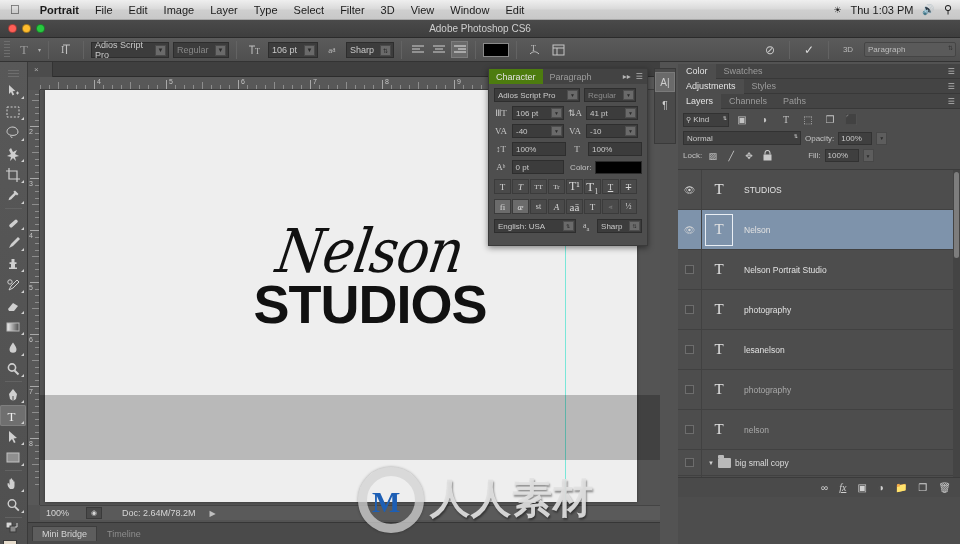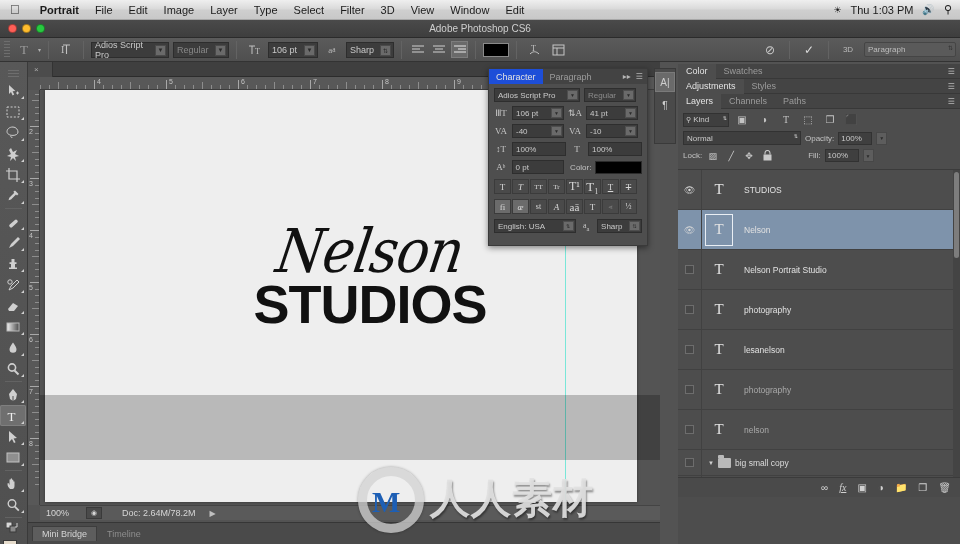--- a/index.html
+++ b/index.html
@@ -167,21 +167,21 @@
         background:#5d5d5d; color:#d5d5d5; border:1px solid #3d3d3d; border-bottom:none;}
   .bt.off { background:transparent; color:#8e8e8e; border-color:transparent; }
 
   
   .charpanel {
     position:absolute; left:488px; top:68px; width:160px; height:178px;
     background:#4e4e4e; border:1px solid #3a3a3a; box-shadow:0 2px 6px rgba(0,0,0,.45);
   }
   .ptabs { height:15px; background:#434343; display:flex; align-items:stretch; position:relative;}
   .ptab { padding:0 7px; display:flex; align-items:center; font-size:9px; color:#9b9b9b; }
-  .ptab.on { background:#1d4ed8; color:#e2e2e2; }
+  .ptab.on { background:#4d7c0f; color:#e2e2e2; }
   .ptabs .pr { margin-left:auto; display:flex; align-items:center; gap:5px; padding-right:4px; color:#b5b5b5; font-size:8px;}
   .cpbody { padding:4px 5px; }
   .crow { display:flex; align-items:center; gap:4px; margin-bottom:4px; }
   .cfield { height:14px; background:#3c3c3c; border:1px solid #2e2e2e; color:#cacaca;
             font-size:8px; display:flex; align-items:center; padding:0 3px; position:relative; }
   .cfield .arw { position:absolute; right:1px; top:1px; width:11px; height:10px; background:#6a6a6a;
             border:1px solid #4e4e4e; font-size:5px; color:#2b2b2b; display:flex;
             align-items:center; justify-content:center;}
   .cicon { width:14px; font-size:9px; color:#c6c6c6; text-align:center; }
   .w-fam{width:86px;padding-right:14px;} .w-sty{width:52px;padding-right:14px;color:#8c8c8c;}

